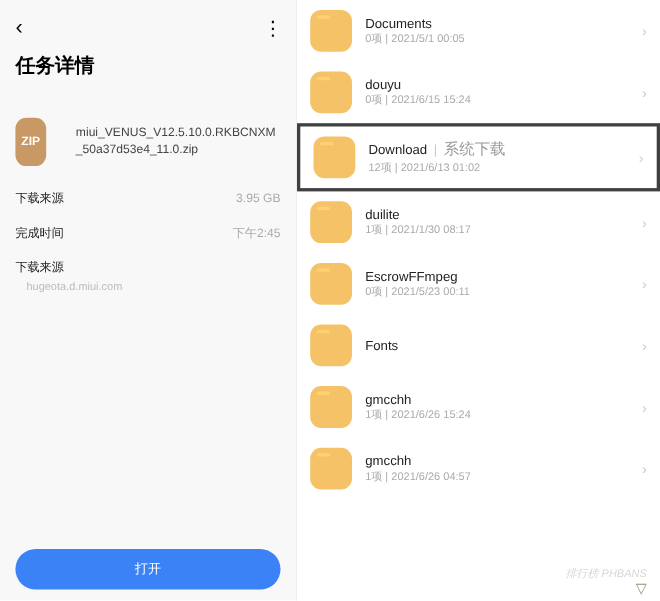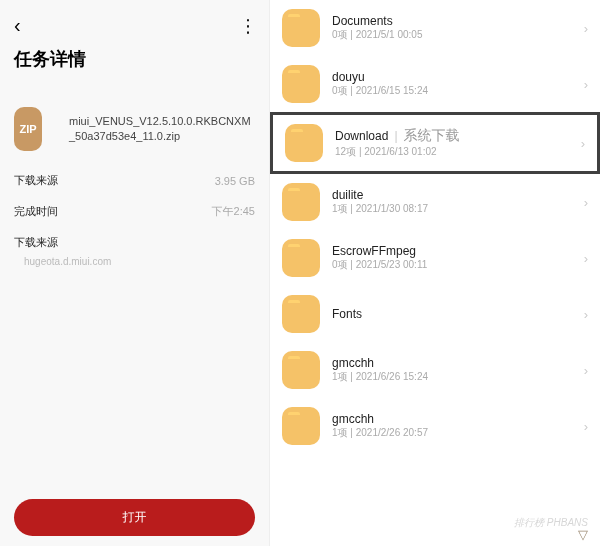--- a/index.html
+++ b/index.html
@@ -11,21 +11,21 @@
 .title { font-size: 18px; font-weight: 700; margin-bottom: 36px; }
 .zip-row { display: flex; gap: 27px; align-items: center; margin-bottom: 22px; }
 .zip-badge { width: 44px; height: 44px; background: #c89964; border-radius: 10px; display: flex; align-items: center; justify-content: center; color: #fff; font-size: 11px; font-weight: 600; }
 .filename { font-size: 11px; color: #444; line-height: 1.4; word-break: break-all; }
 .prop { display: flex; justify-content: space-between; align-items: center; font-size: 11px; margin-bottom: 16px; }
 .prop .k { color: #222; }
 .prop .v { color: #aaa; margin-left: 31px; }
 .src-label { font-size: 11px; color: #222; margin-bottom: 6px; }
 .src-val { font-size: 10px; color: #bbb; padding-left: 10px; }
 .spacer { flex: 1; }
-.open-btn { background: #b91c1c; color: #fff; text-align: center; padding: 10px; border-radius: 22px; font-size: 12px; cursor: pointer; }
+.open-btn { background: #3b82f6; color: #fff; text-align: center; padding: 10px; border-radius: 22px; font-size: 12px; cursor: pointer; }
 .right { flex: 1; background: #fff; overflow: hidden; }
 .item { display: flex; align-items: center; gap: 12px; padding: 9px 12px; cursor: pointer; }
 .item.hl { border: 3px solid #404040; }
 .folder { width: 38px; height: 38px; background: #f5c268; border-radius: 10px; flex-shrink: 0; position: relative; }
 .folder::before { content: ""; position: absolute; top: 5px; left: 6px; width: 12px; height: 3px; background: #f5c268; border-radius: 2px 2px 0 0; filter: brightness(1.08); }
 .meta { flex: 1; min-width: 0; }
 .name { font-size: 12px; font-weight: 500; color: #222; display: flex; align-items: center; gap: 6px; }
 .tag { font-size: 14px; color: #999; font-weight: 400; }
 .sep { color: #ccc; }
 .sub { font-size: 10px; color: #aaa; margin-top: 0; }
@@ -113,21 +113,21 @@
     <div class="meta">
       <div class="name">gmcchh</div>
       <div class="sub">1项 | 2021/6/26 15:24</div>
     </div>
     <div class="chev">›</div>
     </div>
     <div class="item">
     <div class="folder"></div>
     <div class="meta">
       <div class="name">gmcchh</div>
-      <div class="sub">1项 | 2021/2/26 20:57</div>
+      <div class="sub">1项 | 2021/6/26 04:57</div>
     </div>
     <div class="chev">›</div>
     </div>
   </div>
 
 <div class="watermark">排行榜
 PHBANS</div>
 <div class="filter-icon">▽</div>
 
 </body></html>

